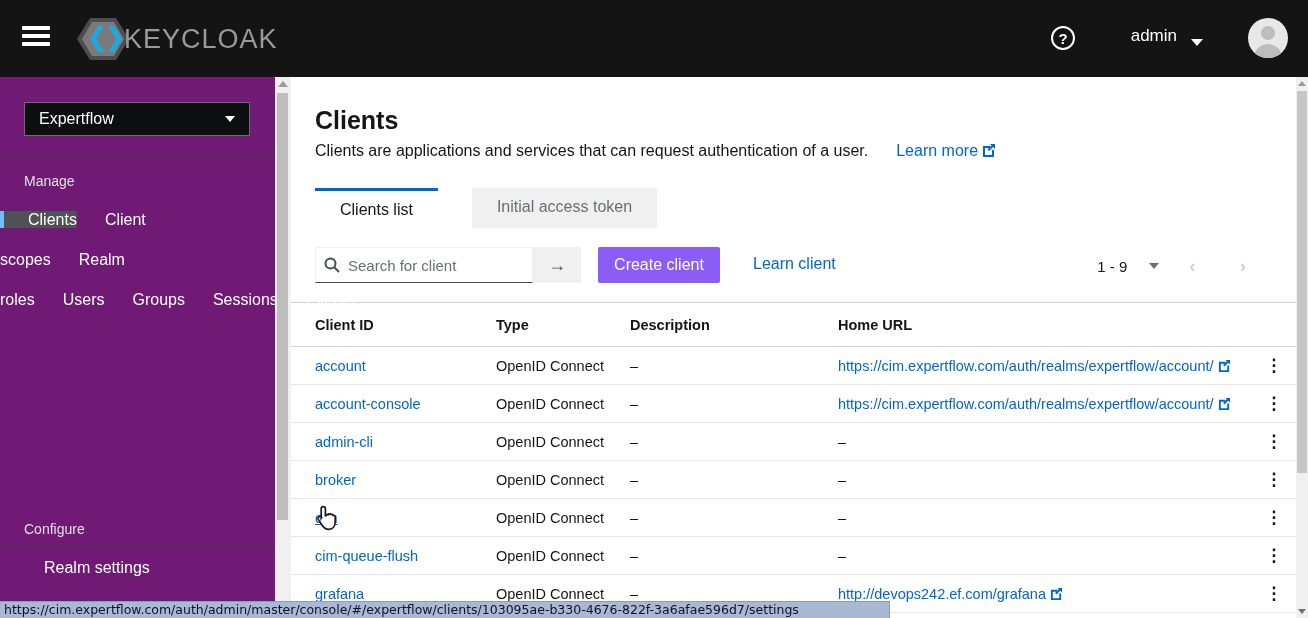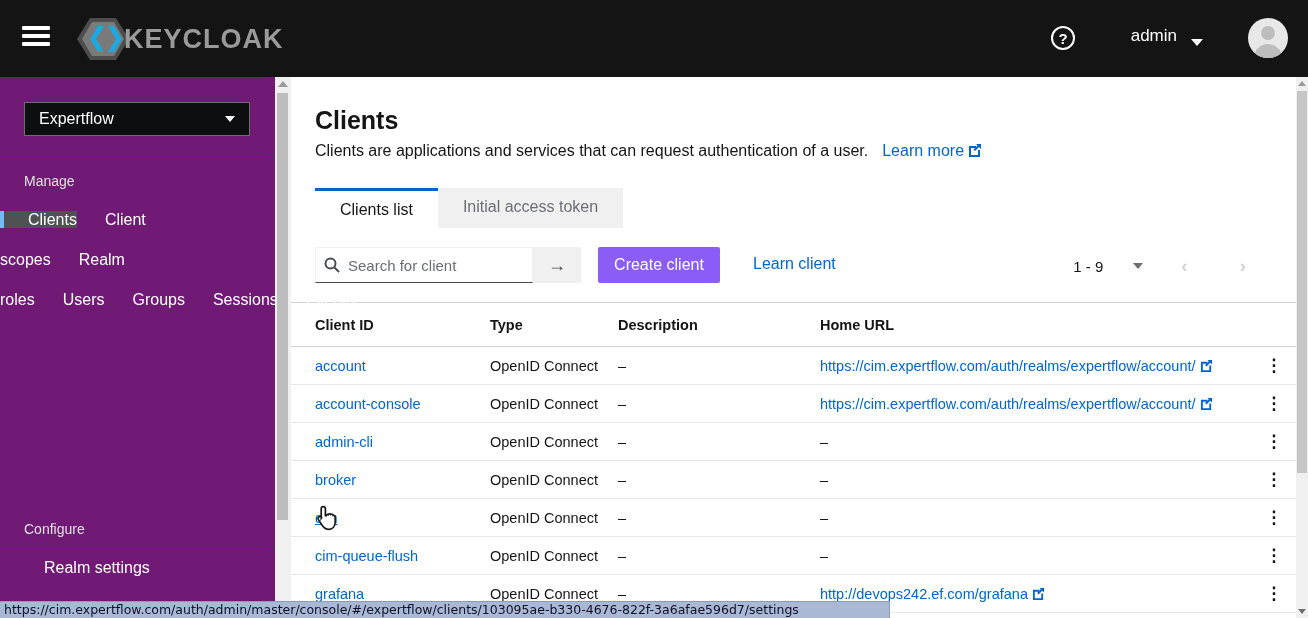--- a/index.html
+++ b/index.html
@@ -3,21 +3,21 @@
 <meta charset="utf-8">
 <style>
   * { margin:0; padding:0; box-sizing:border-box; }
   html,body { width:1308px; height:618px; overflow:hidden; font-family:"Liberation Sans", sans-serif; background:#fff; }
 
   
   #masthead { position:absolute; left:0; top:0; width:1308px; height:77px; background:#141414; z-index:30; }
   #hamburger { position:absolute; left:22px; top:26px; width:28px; height:24px; cursor:pointer; }
   #hamburger span { display:block; height:3.5px; background:#fff; margin-bottom:4.5px; border-radius:1px; }
   #brand { position:absolute; left:74px; top:16px; display:flex; align-items:center; }
-  #brand-text { color:#9a9a9a; font-weight:bold; font-size:27px; letter-spacing:1px; margin-left:-8px; }
+  #brand-text { color:#9a9a9a; font-weight:normal; font-size:27px; letter-spacing:1px; margin-left:-8px; }
   #help-btn { position:absolute; right:233px; top:26px; width:24px; height:24px; border:2px solid #fff; border-radius:50%; color:#fff; font-size:15px; font-weight:bold; text-align:center; line-height:21px; }
   #user-menu { position:absolute; right:105px; top:26px; color:#fff; font-size:17px; display:flex; align-items:flex-end; gap:14px; }
   #user-caret { width:0; height:0; border-left:6px solid transparent; border-right:6px solid transparent; border-top:7px solid #fff; margin-top:3px; }
   #avatar { position:absolute; right:20px; top:18px; width:40px; height:40px; border-radius:50%; background:#e8e8e8; overflow:hidden; }
 
   
   #sidebar { position:absolute; left:0; top:77px; width:275px; height:541px; background:#701a75; z-index:10; }
   #realm-select { position:absolute; left:24px; top:25px; width:226px; height:34px; background:#0c0e10; border:1px solid #6a6e73; color:#fff; font-size:16px; display:flex; align-items:center; justify-content:space-between; padding:0 14px; cursor:pointer; }
   .caret-down { width:0; height:0; border-left:5px solid transparent; border-right:5px solid transparent; border-top:6px solid #fff; }
   #realm-divider { position:absolute; left:0; top:78px; width:275px; border-top:1px solid #3c3f42; }
@@ -38,45 +38,45 @@
   
   #page-scroll { position:absolute; left:1296px; top:77px; width:12px; height:541px; background:#f0f0f0; z-index:31; }
   #page-scroll .arrow-up { position:absolute; left:2px; top:4px; width:0; height:0; border-left:4px solid transparent; border-right:4px solid transparent; border-bottom:5px solid #9b9b9b; }
   #page-scroll .arrow-down { position:absolute; left:2px; bottom:4px; width:0; height:0; border-left:4px solid transparent; border-right:4px solid transparent; border-top:5px solid #707070; }
   #page-thumb { position:absolute; left:1px; top:14px; width:10px; height:382px; background:#c6c6c6; }
 
   
   #main { position:absolute; left:291px; top:77px; width:1005px; height:541px; background:#fff; }
   #page-title { position:absolute; left:24px; top:29px; font-size:25px; font-weight:600; color:#151515; }
   #page-desc { position:absolute; left:24px; top:65px; font-size:16px; color:#151515; }
-  #learn-more { color:#0066cc; text-decoration:none; margin-left:14px; cursor:pointer; }
+  #learn-more { color:#0066cc; text-decoration:none; margin-left:28px; cursor:pointer; }
   .ext-icon { display:inline-block; vertical-align:-1px; margin-left:4px; }
 
   
-  #tabs { position:absolute; left:24px; top:111px; display:flex; }
+  #tabs { position:absolute; left:24px; top:111px; display:flex;gap:34px; }
   .tab { height:40px; line-height:38px; padding:0 25px; font-size:16px; cursor:pointer; }
   .tab.active { background:#fff; color:#151515; border-top:3px solid #0066cc; }
   .tab.inactive { background:#f0f0f0; color:#6a6e73; }
 
   
   #toolbar { position:absolute; left:24px; top:170px; width:960px; height:36px; }
   #search-wrap { position:absolute; left:0; top:0; display:flex; }
   #search-input { width:218px; height:36px; border:1px solid #f0f0f0; border-bottom:1px solid #494c50; padding:0 8px 0 32px; font-size:15px; color:#ef4444; font-family:"Liberation Sans",sans-serif; }
   #search-input::placeholder { color:#6a6e73; }
   #search-icon { position:absolute; left:9px; top:10px; }
   #search-go { width:48px; height:36px; background:#f0f0f0; border:none; color:#494c50; font-size:18px; cursor:pointer; }
   #create-btn { position:absolute; left:283px; top:0; width:122px; height:36px; background:#8b5cf6; color:#fff; border:none; font-size:16px; border-radius:2px; cursor:pointer; font-family:"Liberation Sans",sans-serif; }
   #import-link { position:absolute; left:438px; top:8px; color:#0066cc; font-size:16px; text-decoration:none; cursor:pointer; }
-  #pager { position:absolute; right:15px; top:8px; display:flex; align-items:center; gap:24px; color:#151515; font-size:15px; }
+  #pager { position:absolute; right:15px; top:8px; display:flex; align-items:center; gap:16px; color:#151515; font-size:15px; }
   #pager .caret-sm { width:0; height:0; border-left:5px solid transparent; border-right:5px solid transparent; border-top:6px solid #6a6e73; margin-left:6px; }
   .chev { font-size:19px; color:#d2d2d2; padding:0 14px; cursor:default; font-weight:bold; }
 
   
   #table { position:absolute; left:0; top:225px; width:1005px; }
-  .trow { display:grid; grid-template-columns:175px 128px 202px 1fr 44px; padding-left:24px; align-items:center; }
+  .trow { display:grid; grid-template-columns:175px 128px 202px 1fr 44px; padding-left:24px; align-items:center;gap:6px; }
   #thead { height:45px; border-top:1px solid #d2d2d2; border-bottom:1px solid #d2d2d2; font-weight:bold; font-size:14.5px; color:#151515; }
   .tbody-row { height:38px; border-bottom:1px solid #e7e7e7; font-size:14.5px; color:#151515; }
   .cell-link { color:#0066cc; text-decoration:none; cursor:pointer; }
   .cell-link.hovered { text-decoration:underline; }
   .kebab { text-align:center; font-size:17px; color:#151515; letter-spacing:0; cursor:pointer; line-height:1; font-weight:bold; }
 
   
   #cursor { position:absolute; left:316px; top:505px; z-index:50; pointer-events:none; }
 
   

